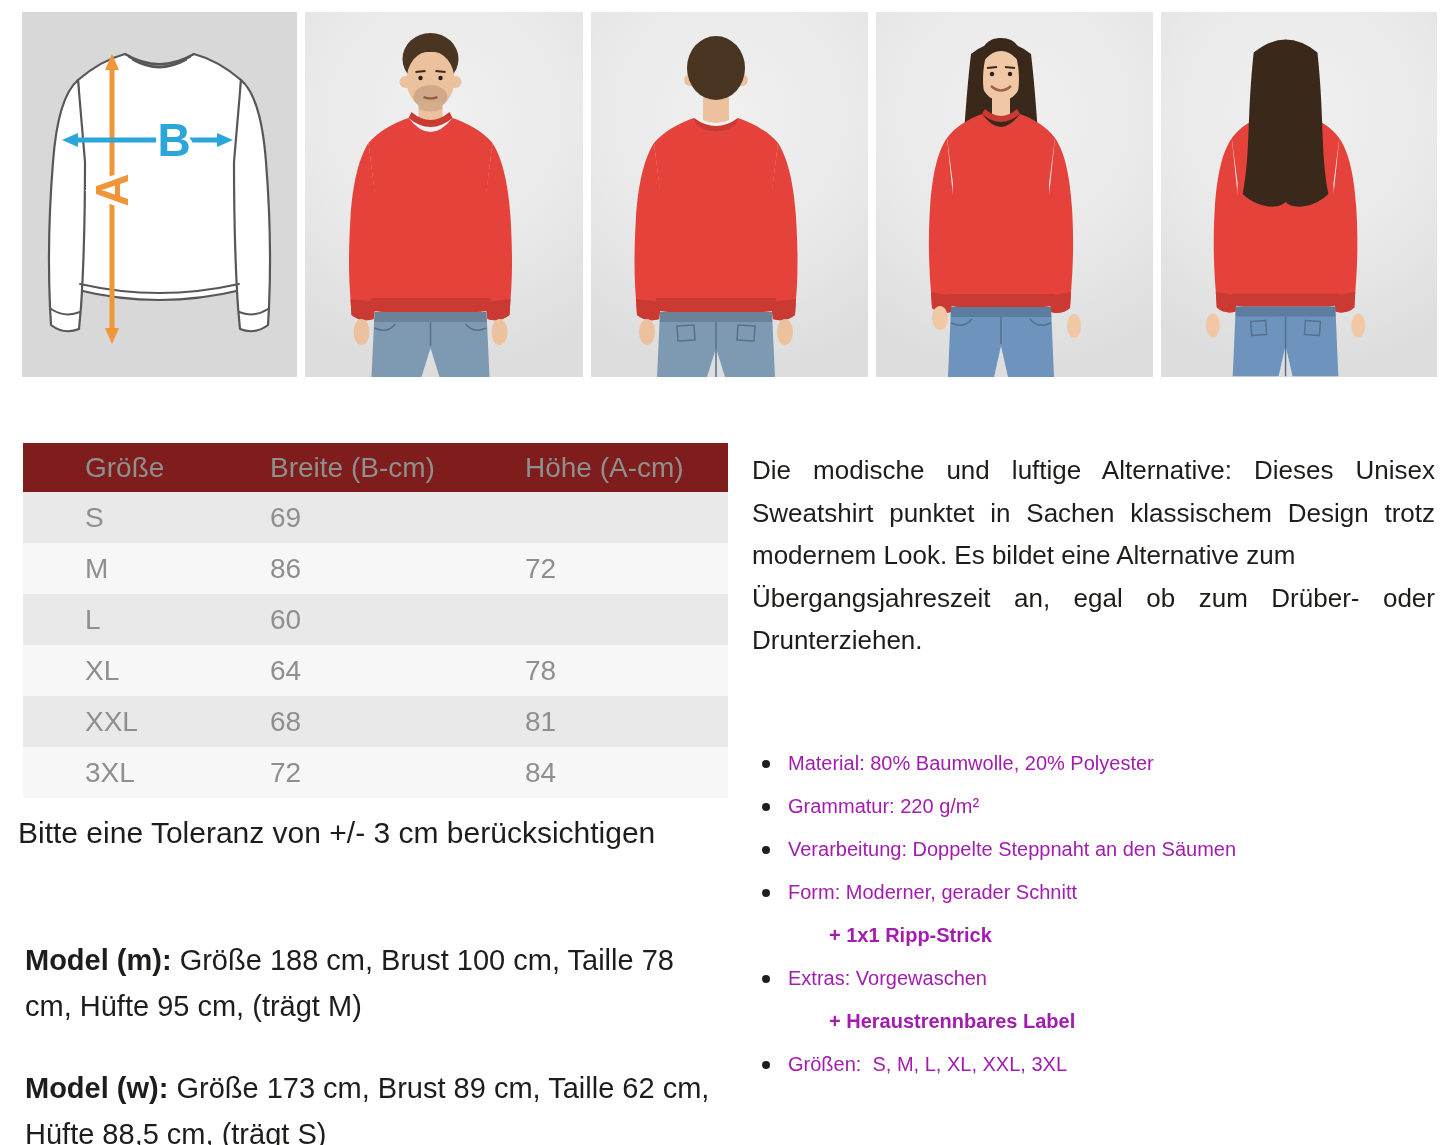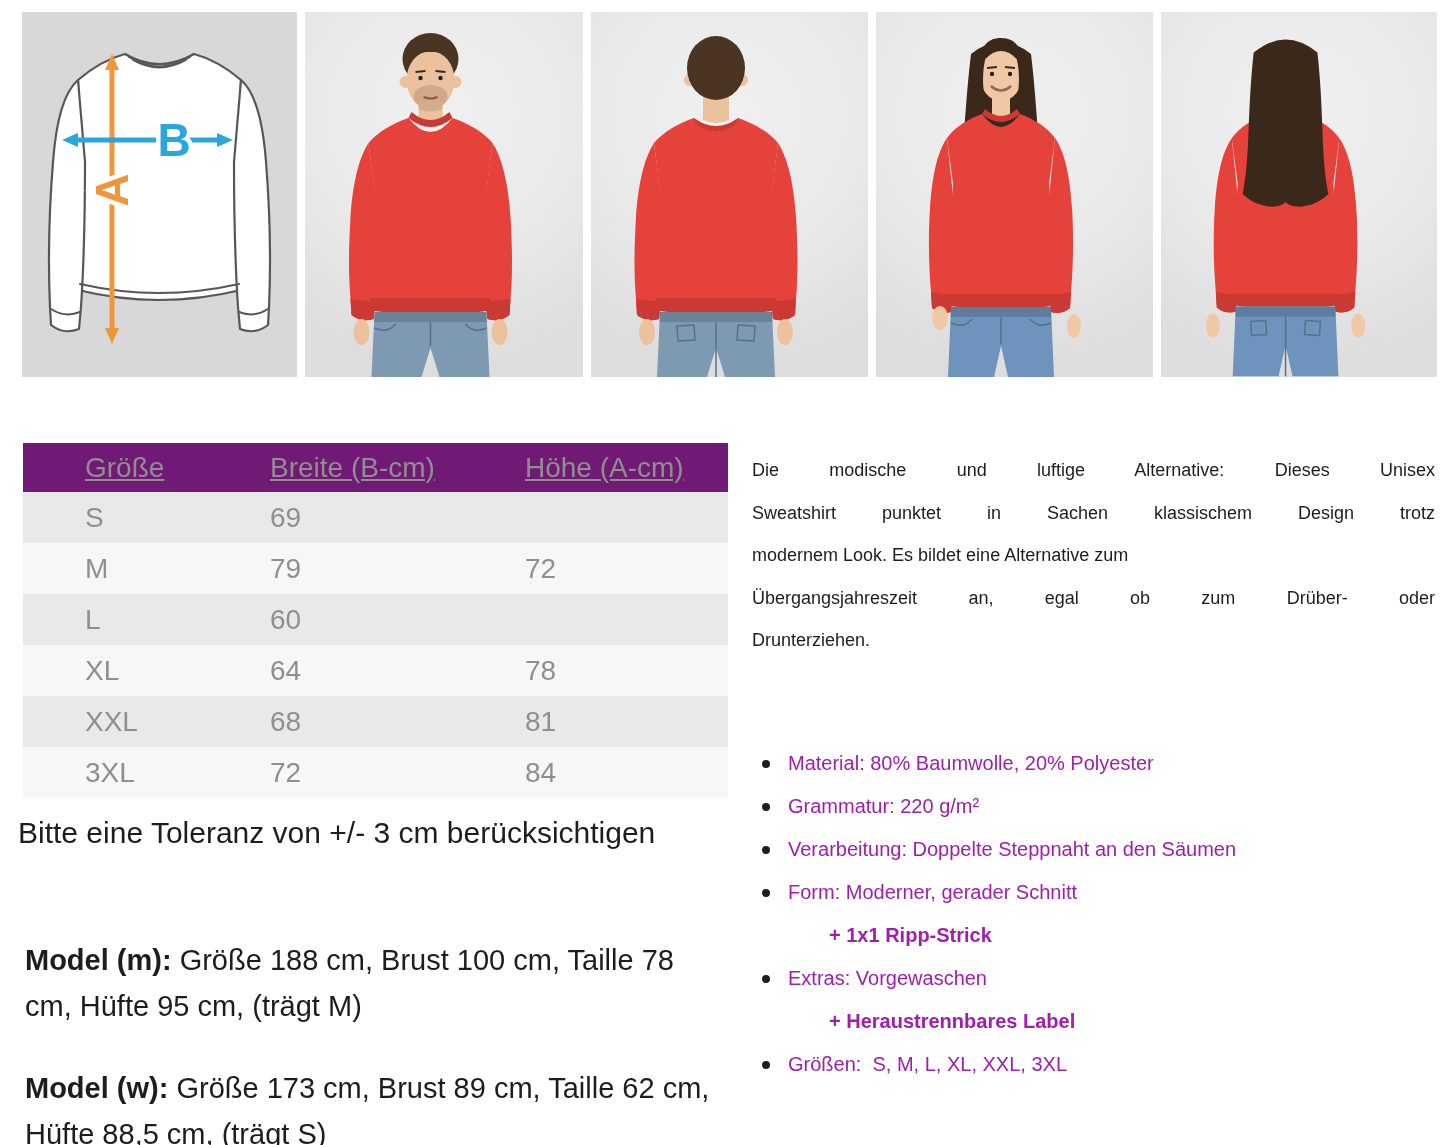--- a/index.html
+++ b/index.html
@@ -28,34 +28,34 @@
   .arrA{stroke:var(--orange,#f0953a);stroke-width:5}
   .arrB{stroke:var(--blue,#2aa6da);stroke-width:5}
   .ahA{fill:var(--orange,#f0953a)}
   .ahB{fill:var(--blue,#2aa6da)}
   .lblA{fill:var(--orange,#f0953a);font:bold 46px "Liberation Sans",sans-serif;stroke:#ffffff;stroke-width:9;paint-order:stroke;}
   .lblB{fill:var(--blue,#2aa6da);font:bold 46px "Liberation Sans",sans-serif;stroke:#ffffff;stroke-width:9;paint-order:stroke;}
 
   
   #size-table{position:absolute;left:23px;top:443px;width:705px;font-size:28px;color:#8f8f8f;}
   .trow{display:grid;grid-template-columns:185px 255px 1fr;align-items:center;height:51px;}
-  .trow.thead{height:49px;background:#701a75;text-decoration:underline;}
+  .trow.thead{height:49px;background:#7f1d1d;}
   .trow.dark{background:#e9e9e9;}
   .trow.light{background:#f7f7f7;}
   .tc{padding-left:62px;white-space:nowrap;}
 
   
   #tolerance-note{position:absolute;left:18px;top:816px;font-size:30px;color:#1d1d1b;}
   .model-note{position:absolute;left:25px;width:700px;font-size:29px;line-height:46px;color:#1d1d1b;}
   #model-m{top:908px;}
   #model-w{top:1036px;}
   .model-note b{font-weight:bold;}
 
   
-  #description{position:absolute;left:752px;top:449px;width:683px;font-size:18px;color:#1d1d1b;}
+  #description{position:absolute;left:752px;top:449px;width:683px;font-size:26px;color:#1d1d1b;}
   .desc-line{height:42.5px;line-height:42.5px;white-space:nowrap;}
   .desc-line.jl{text-align:justify;text-align-last:justify;white-space:normal;}
   #spec-list{position:absolute;left:752px;top:742px;width:690px;list-style:none;margin:0;padding:0;
              font-size:20px;color:#a21caf;}
   #spec-list li{position:relative;padding-left:36px;line-height:43px;}
   .bullet-dot{position:absolute;left:10px;top:18px;width:8px;height:8px;border-radius:50%;background:#1d1d1b;}
   .bsub{margin-left:41px;line-height:43px;font-weight:bold;}
   .bsub:empty{display:none;}
 </style>
 </head>
@@ -195,21 +195,21 @@
       <div class="tc">Größe</div>
       <div class="tc">Breite (B-cm)</div>
       <div class="tc">Höhe (A-cm)</div>
     </div>
     <div class="trow dark">
       <div class="tc">S</div>
       <div class="tc">69</div>
     </div>
     <div class="trow light">
       <div class="tc">M</div>
-      <div class="tc">79</div>
+      <div class="tc">86</div>
       <div class="tc">72</div>
     </div>
     <div class="trow dark">
       <div class="tc">L</div>
       <div class="tc">60</div>
     </div>
     <div class="trow light">
       <div class="tc">XL</div>
       <div class="tc">64</div>
       <div class="tc">78</div>

